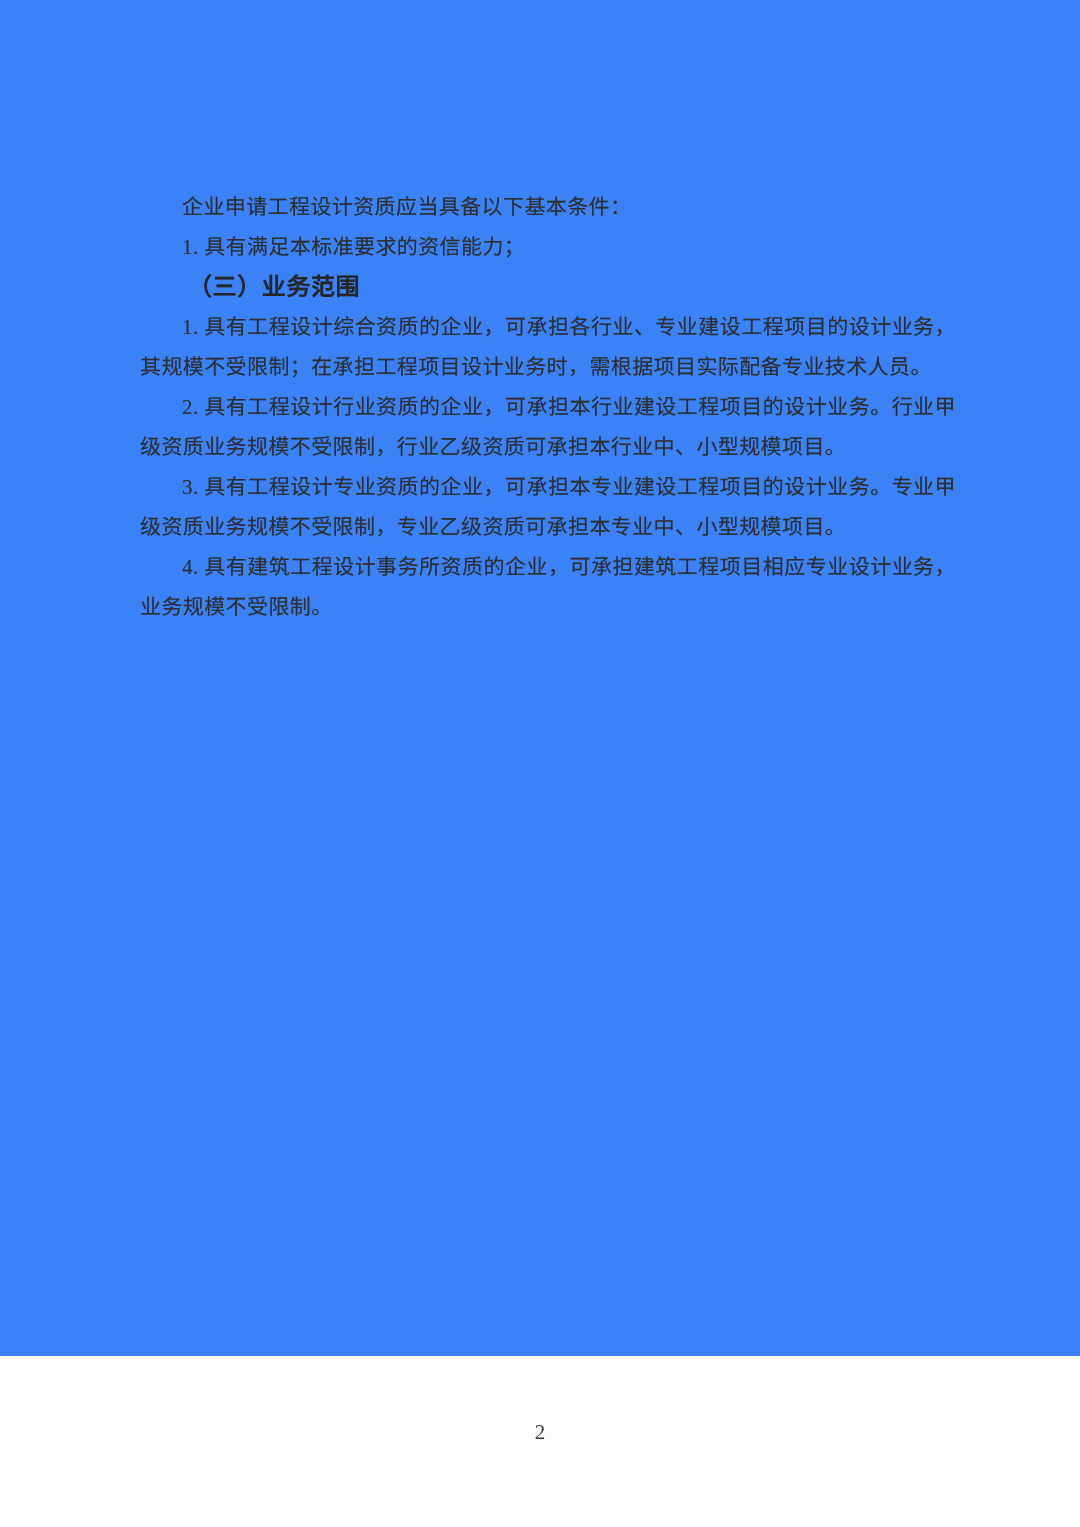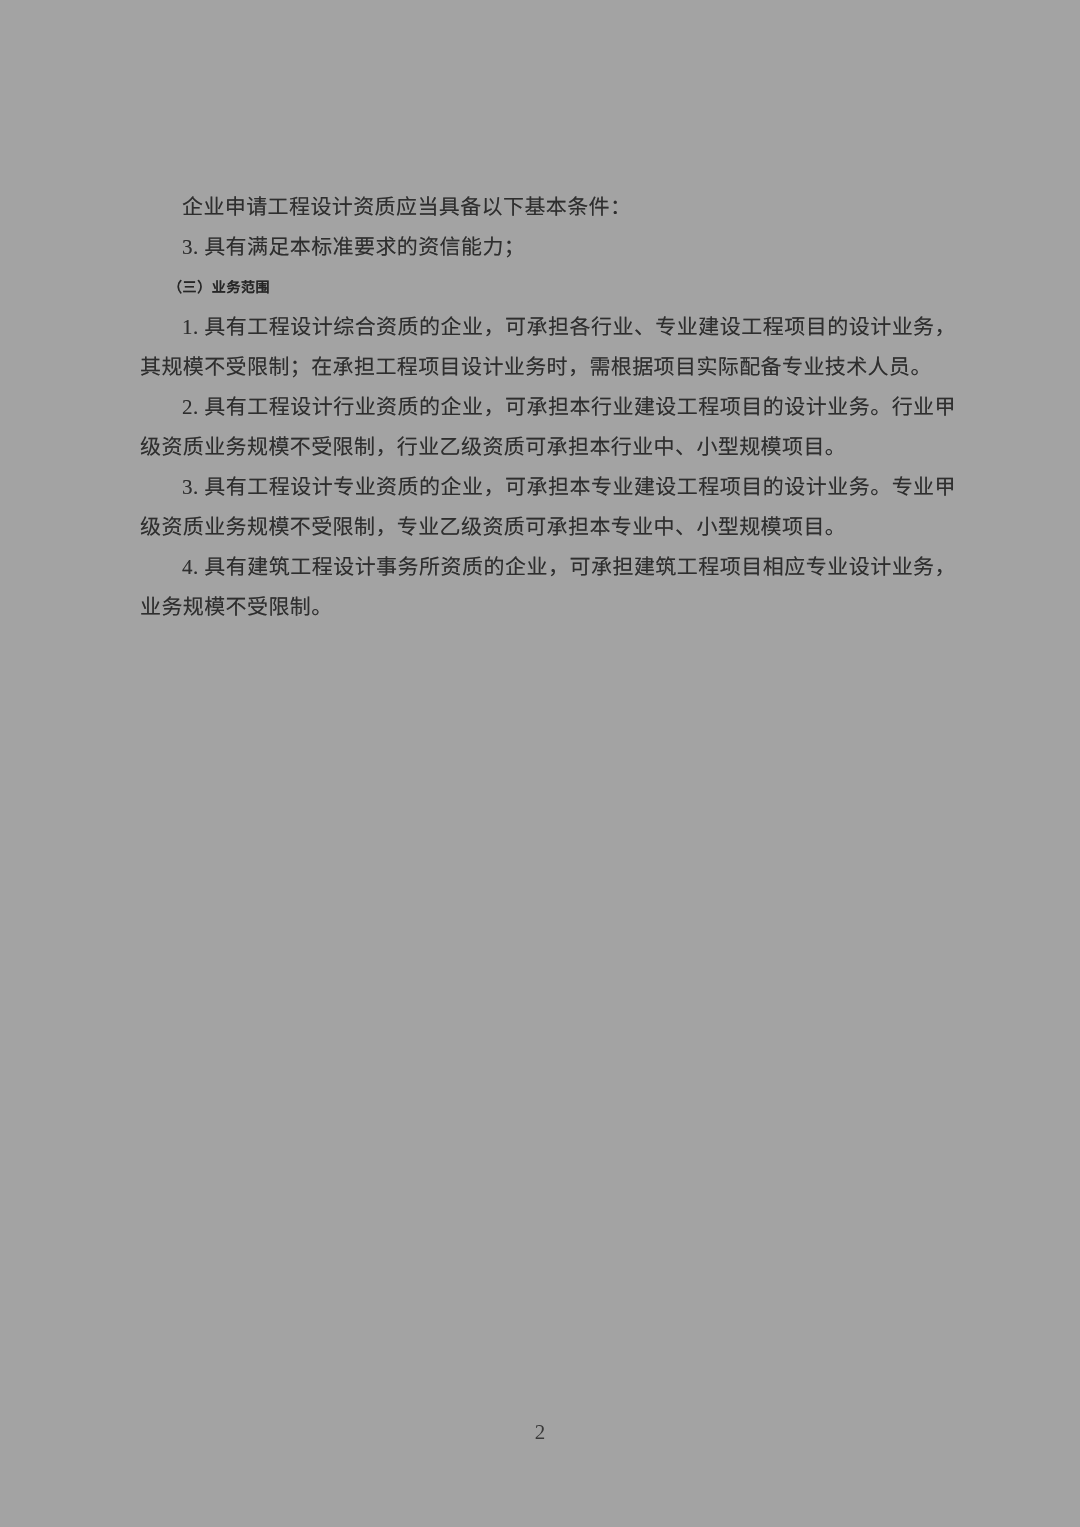--- a/index.html
+++ b/index.html
@@ -12,22 +12,22 @@
     background: #fdfdfd;
     position: relative;
     overflow: hidden;
     font-family: "Liberation Serif", serif;
   }
   .page {
     position: absolute;
     left: 0;
     top: 0;
     width: 1080px;
-    height: 1527px;
-    background: #a3a3a3;
+    height: 1356px;
+    background: #3b82f6;
   }
   .content {
     position: absolute;
     left: 140px;
     top: 187px;
     width: 816px;
     color: #2e2e2e;
     font-size: 21px;
     line-height: 40px;
     text-shadow: 0 0 0.5px rgba(46,46,46,0.45);
@@ -38,21 +38,21 @@
     text-indent: 2em;
     text-align: justify;
     letter-spacing: 0.4px;
   }
   .section-heading {
     margin: 0;
     padding: 0;
     text-indent: 2em;
     font-family: "Liberation Sans", sans-serif;
     font-weight: 700;
-    font-size: 14px;
+    font-size: 24px;
     line-height: 40px;
     color: #262626;
     letter-spacing: 0.6px;
   }
   .page-footer {
     position: absolute;
     left: 0;
     top: 1412px;
     width: 1080px;
     text-align: center;
@@ -61,21 +61,21 @@
     line-height: 40px;
     font-family: "Liberation Serif", serif;
   }
 </style>
 </head>
 <body>
 
 <div class="page">
   <div class="content">
     <p>企业申请工程设计资质应当具备以下基本条件：</p>
-    <p>3. 具有满足本标准要求的资信能力；</p>
+    <p>1. 具有满足本标准要求的资信能力；</p>
     <h3 class="section-heading">（三）业务范围</h3>
     <p>1. 具有工程设计综合资质的企业，可承担各行业、专业建设工程项目的设计业务，其规模不受限制；在承担工程项目设计业务时，需根据项目实际配备专业技术人员。</p>
     <p>2. 具有工程设计行业资质的企业，可承担本行业建设工程项目的设计业务。行业甲级资质业务规模不受限制，行业乙级资质可承担本行业中、小型规模项目。</p>
     <p>3. 具有工程设计专业资质的企业，可承担本专业建设工程项目的设计业务。专业甲级资质业务规模不受限制，专业乙级资质可承担本专业中、小型规模项目。</p>
     <p>4. 具有建筑工程设计事务所资质的企业，可承担建筑工程项目相应专业设计业务，业务规模不受限制。</p>
   </div>
   <div class="page-footer">2</div>
 </div>
 
 </body></html>

